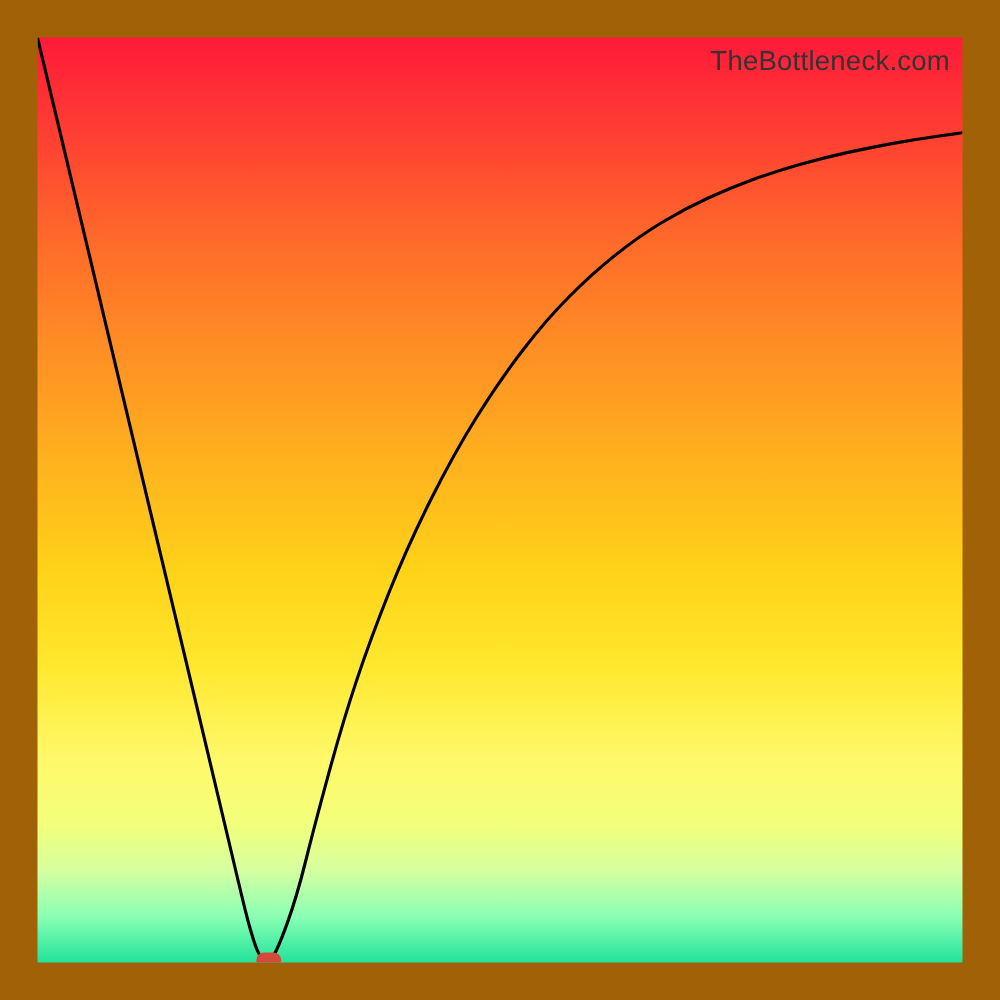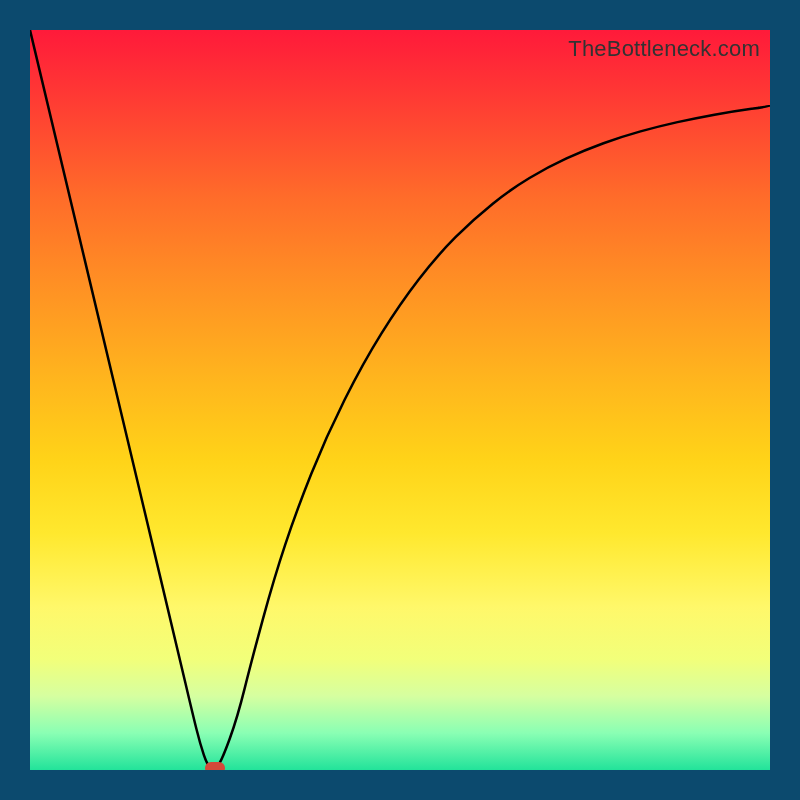--- a/index.html
+++ b/index.html
@@ -7,21 +7,21 @@
     padding: 0;
     width: 800px;
     height: 800px;
     background: #000;
     overflow: hidden;
     font-family: Arial, Helvetica, sans-serif;
   }
   .outer {
     width: 800px;
     height: 800px;
-    background: #0c4a6e;
+    background: #a16207;
     position: relative;
   }
   .plot {
     position: absolute;
     left: 30px;
     top: 30px;
     width: 740px;
     height: 740px;
     background: linear-gradient(to bottom,
       #ff1a3a 0%,

